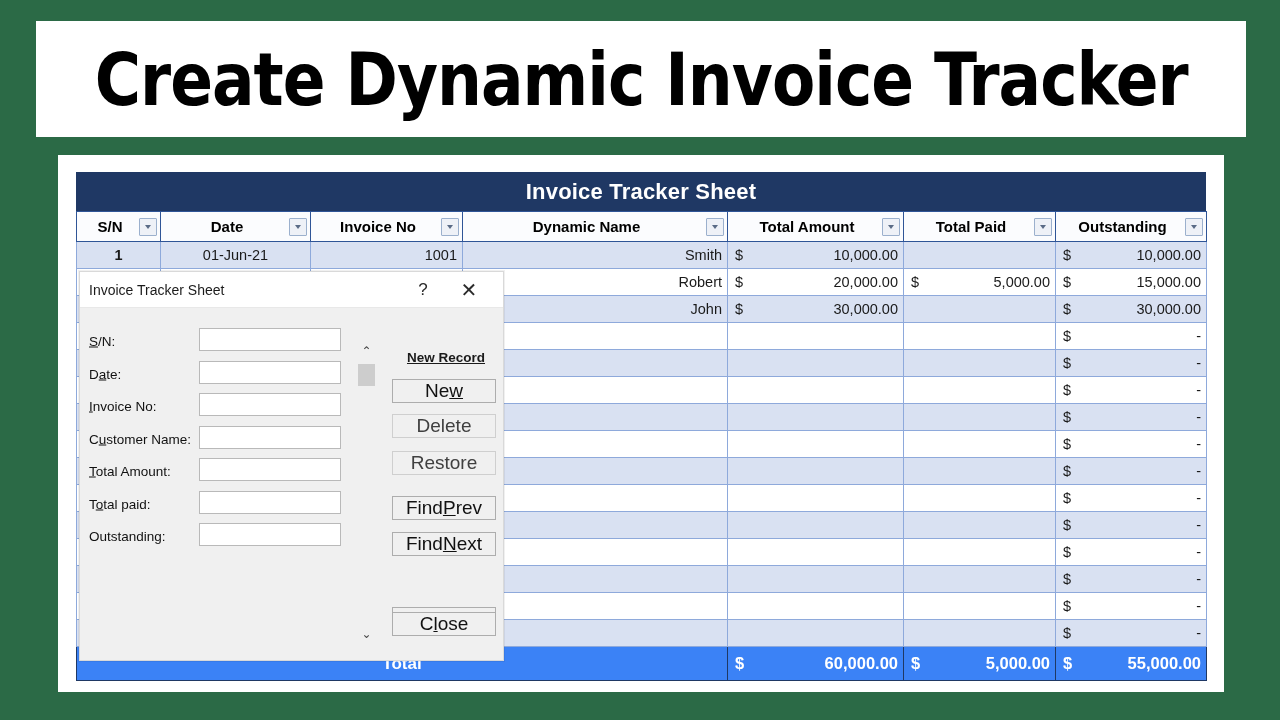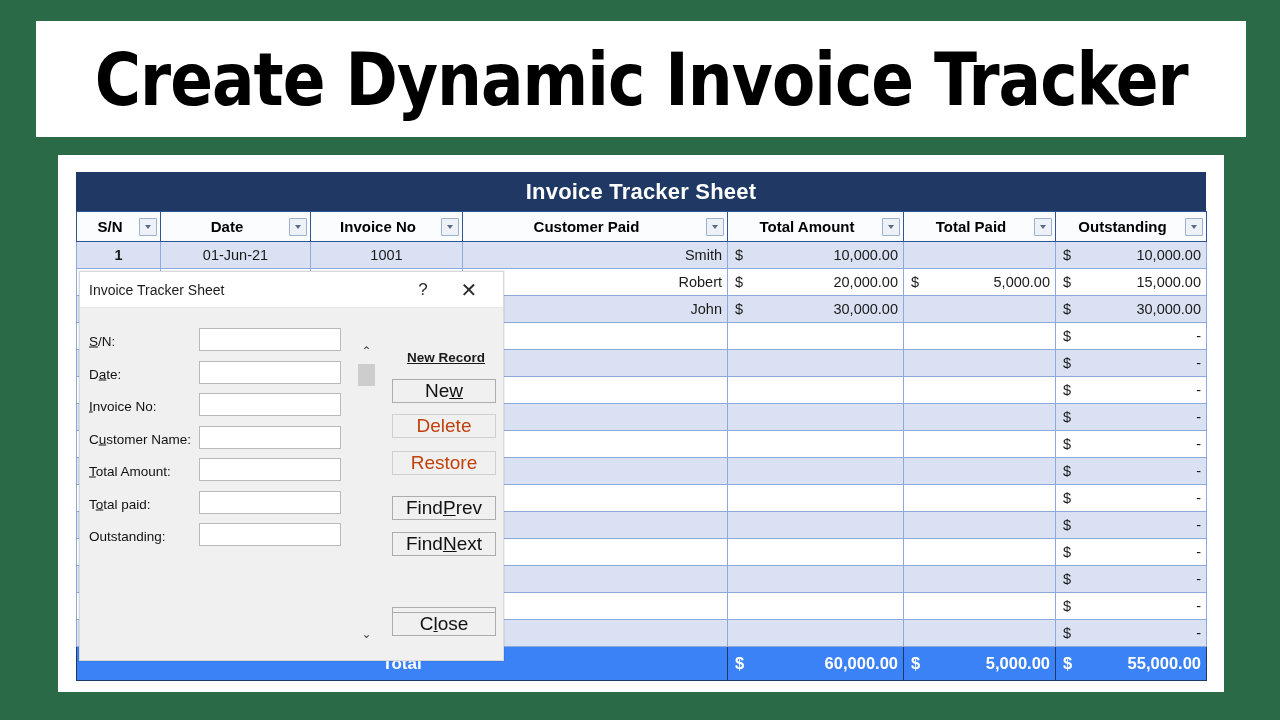--- a/index.html
+++ b/index.html
@@ -59,21 +59,21 @@
   .filt i{
     display:block;width:0;height:0;border-left:3.5px solid transparent;
     border-right:3.5px solid transparent;border-top:4px solid #5a6b86;
   }
 
   tr.band td{background:#d9e1f2;}
   tr.plain td{background:#ffffff;}
 
   .c-sn{text-align:center;font-weight:bold;}
   .c-date{text-align:center;}
-  .c-inv{text-align:center;}
+  .c-inv{text-align:right;}
   .c-name{text-align:right;}
   .money{position:relative;text-align:right;padding-right:10px;}
   .money .cur{position:absolute;left:7px;top:0;line-height:26px;text-align:left;}
 
   tr.total td{
     background:#3b82f6;color:#ffffff;font-weight:bold;height:33px;
     font-size:17px;border:1px solid #1f3864;
   }
   tr.total td.money{font-size:16.5px;}
   tr.total td.money .cur{line-height:33px;}
@@ -134,21 +134,21 @@
   .brec{
     position:absolute;left:314px;top:42px;width:104px;text-align:center;
     font-size:13.5px;font-weight:bold;color:#1b1b1b;text-decoration:underline;
   }
   .btn{
     position:absolute;left:312px;width:104px;height:24px;
     background:#f0f0f0;border:1px solid #adadad;box-sizing:border-box;
     display:flex;align-items:center;justify-content:center;
     font-size:19px;color:#111;
   }
-  .btn.dis{color:#c2410c;border-color:#cfcfcf;}
+  .btn.dis{color:#404040;border-color:#cfcfcf;}
   .btn u{text-decoration:underline;}
 </style>
 </head>
 <body>
 
 <div class="stage">
 
   <div class="title-banner">
     <div class="title-text">Create Dynamic Invoice Tracker</div>
   </div>
@@ -172,21 +172,21 @@
             <tr class="hdr">
               <td><span>S/N</span><span class="filt">
                   <i></i>
                 </span></td>
               <td><span>Date</span><span class="filt">
                   <i></i>
                 </span></td>
               <td><span>Invoice No</span><span class="filt">
                   <i></i>
                 </span></td>
-              <td><span>Customer Paid</span><span class="filt">
+              <td><span>Dynamic Name</span><span class="filt">
                   <i></i>
                 </span></td>
               <td><span>Total Amount</span><span class="filt">
                   <i></i>
                 </span></td>
               <td><span>Total Paid</span><span class="filt">
                   <i></i>
                 </span></td>
               <td><span>Outstanding</span><span class="filt">
                   <i></i>

